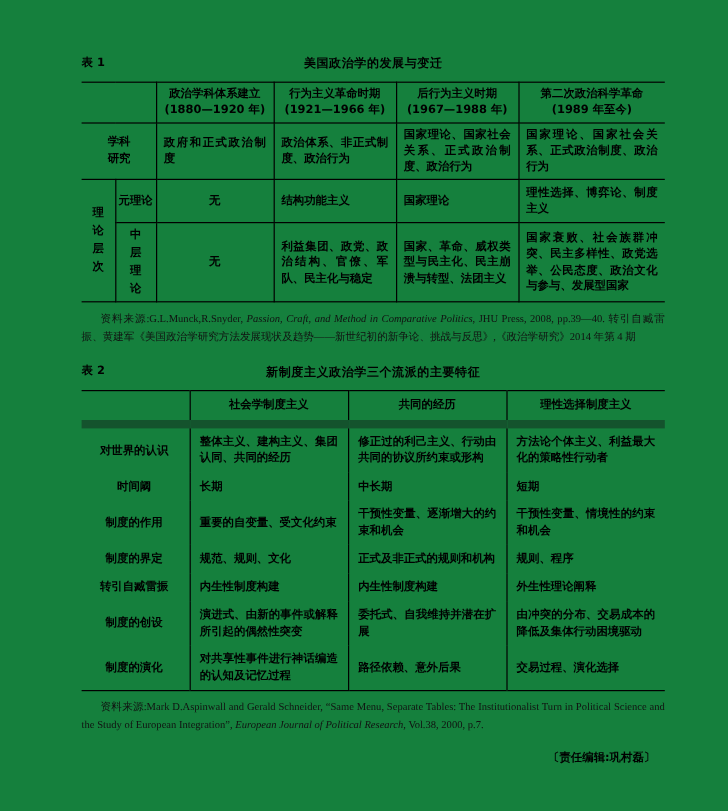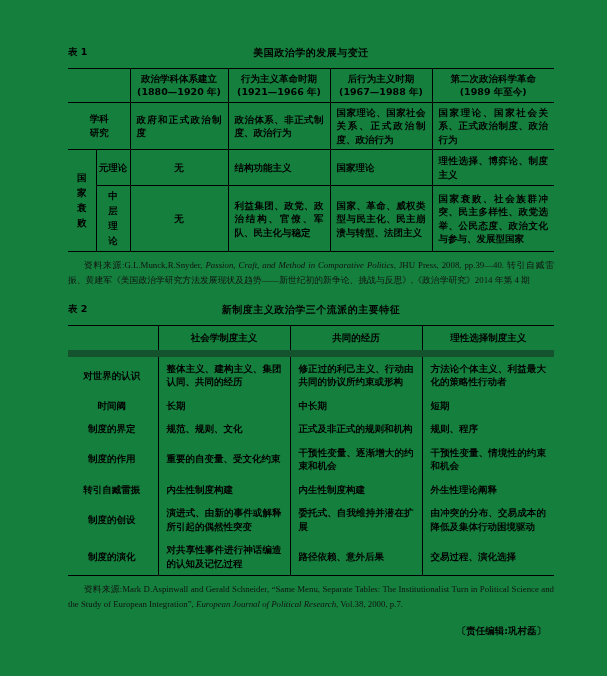--- a/index.html
+++ b/index.html
@@ -160,21 +160,21 @@
           <td colspan="2" class="center">
             <span class="wrap2">学科研究</span>
           </td>
           <td>政府和正式政治制度</td>
           <td>政治体系、非正式制度、政治行为</td>
           <td>国家理论、国家社会关系、正式政治制度、政治行为</td>
           <td>国家理论、国家社会关系、正式政治制度、政治行为</td>
         </tr>
         <tr class="r-meta">
           <td rowspan="2" class="center tight">
-            <span class="vcol">国家衰败</span>
+            <span class="vcol">理论层次</span>
           </td>
           <td class="center tight">元理论</td>
           <td class="center">无</td>
           <td>结构功能主义</td>
           <td>国家理论</td>
           <td>理性选择、博弈论、制度主义</td>
         </tr>
         <tr class="r-mid">
           <td class="center tight">
             <span class="vcol">中层理论</span>
@@ -216,32 +216,32 @@
           <td>修正过的利己主义、行动由共同的协议所约束或形构</td>
           <td>方法论个体主义、利益最大化的策略性行动者</td>
         </tr>
         <tr>
           <td class="rowlabel">时间阈</td>
           <td>长期</td>
           <td>中长期</td>
           <td>短期</td>
         </tr>
         <tr>
+          <td class="rowlabel">制度的作用</td>
+          <td>重要的自变量、受文化约束</td>
+          <td>干预性变量、逐渐增大的约束和机会</td>
+          <td>干预性变量、情境性的约束和机会</td>
+        </tr>
+        <tr>
           <td class="rowlabel">制度的界定</td>
           <td>规范、规则、文化</td>
           <td>正式及非正式的规则和机构</td>
           <td>规则、程序</td>
         </tr>
         <tr>
-          <td class="rowlabel">制度的作用</td>
-          <td>重要的自变量、受文化约束</td>
-          <td>干预性变量、逐渐增大的约束和机会</td>
-          <td>干预性变量、情境性的约束和机会</td>
-        </tr>
-        <tr>
           <td class="rowlabel">转引自臧雷振</td>
           <td>内生性制度构建</td>
           <td>内生性制度构建</td>
           <td>外生性理论阐释</td>
         </tr>
         <tr>
           <td class="rowlabel">制度的创设</td>
           <td>演进式、由新的事件或解释所引起的偶然性突变</td>
           <td>委托式、自我维持并潜在扩展</td>
           <td>由冲突的分布、交易成本的降低及集体行动困境驱动</td>

